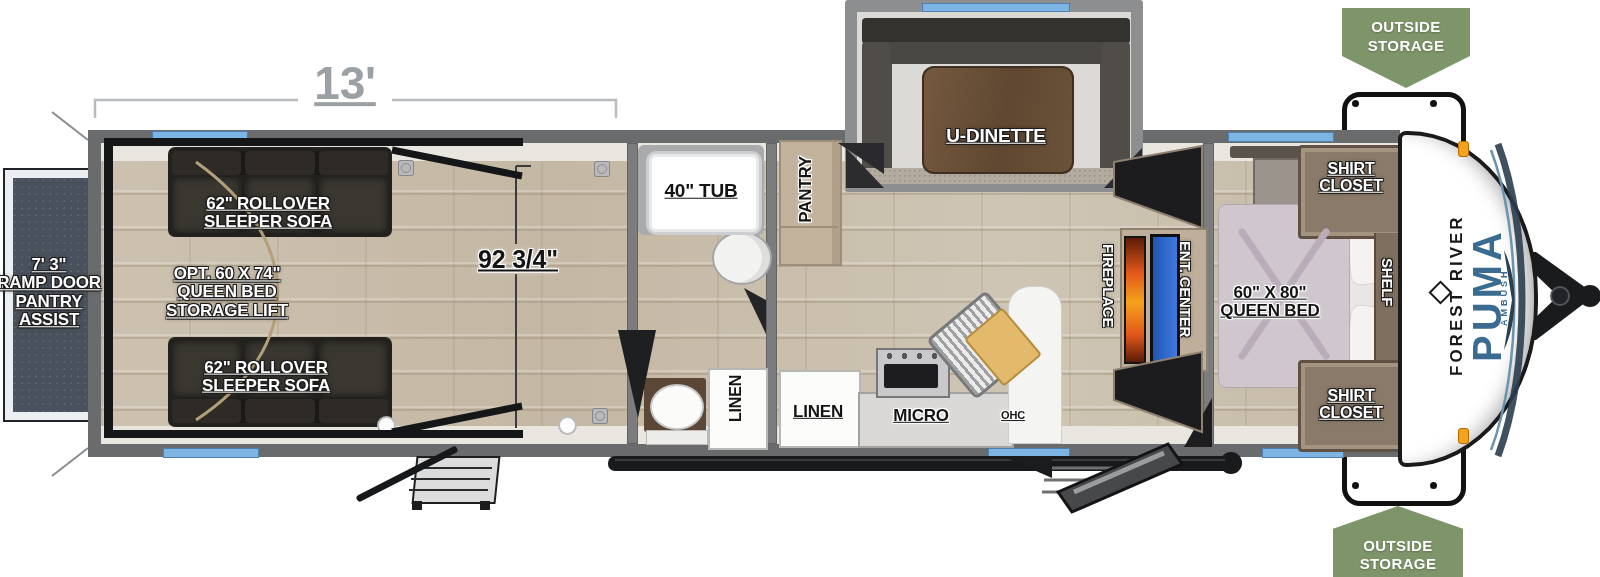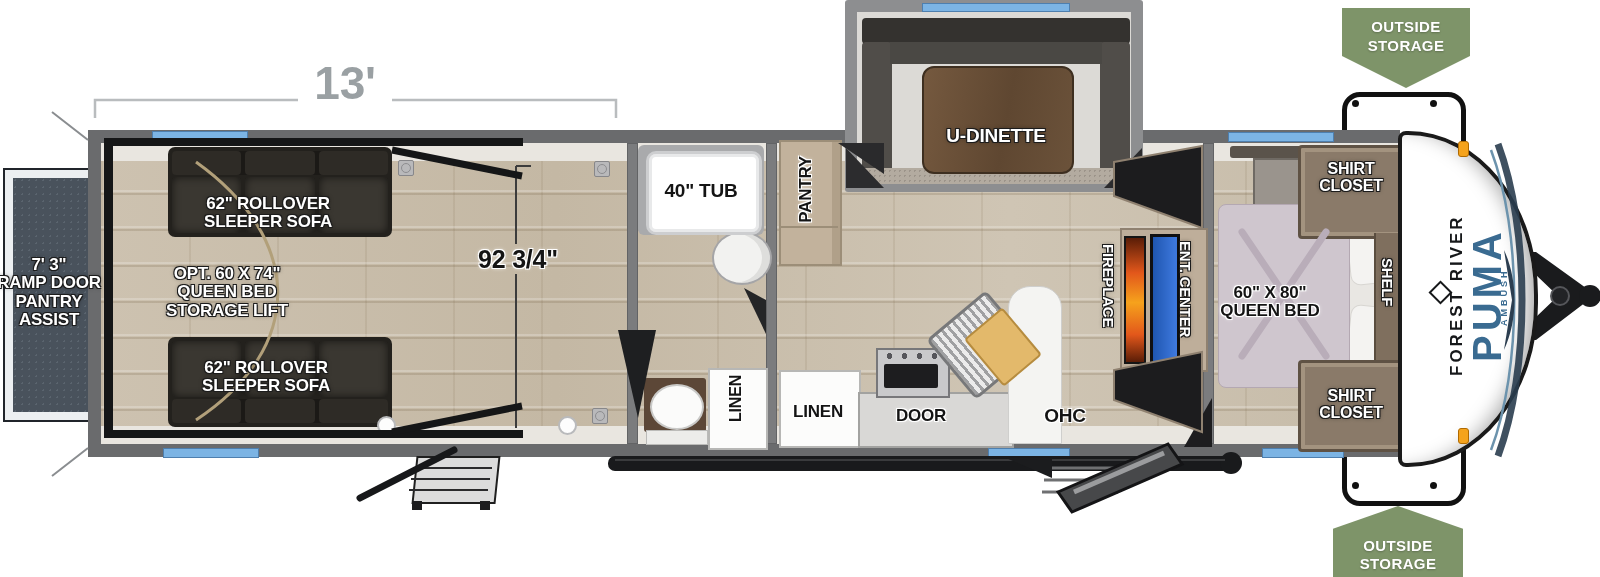--- a/index.html
+++ b/index.html
@@ -14,21 +14,21 @@
      background-image:
        repeating-linear-gradient(0deg, rgba(255,255,255,.22) 0 2px, transparent 2px 33px, rgba(110,90,60,.20) 33px 35px, transparent 35px 36px),
        repeating-linear-gradient(90deg, rgba(120,100,70,.12) 0 2px, transparent 2px 88px),
        linear-gradient(90deg,#cdc2b0,#c4b8a4 35%,#cfc5b4 70%,#c6bba8);}
   .band{position:absolute;background:#e9e6e0;z-index:6;}
   .win{position:absolute;background:#7cb4e4;border:1px solid #4e7fae;z-index:8;}
   
   .lab{position:absolute;font-weight:700;color:#fff;text-align:center;line-height:1.08;
        z-index:40;white-space:nowrap;letter-spacing:-0.2px;
        text-shadow:-1px -1px 0 #1c1c1c,1px -1px 0 #1c1c1c,-1px 1px 0 #1c1c1c,1px 1px 0 #1c1c1c,0 0 4px rgba(0,0,0,.55);}
-  .lab.ctr{transform:translate(-50%,-50%);}
+  .lab.ctr{transform:translate(-50%,-50%);text-decoration:underline;}
   .dark{color:#141414;
        text-shadow:-1px -1px 0 #fff,1px -1px 0 #fff,-1px 1px 0 #fff,1px 1px 0 #fff,0 0 4px rgba(255,255,255,.9);}
   .dim{color:#9aa0a3;text-shadow:none;font-weight:700;}
   .vtx{writing-mode:vertical-rl;}                       
   .vup{writing-mode:vertical-rl;transform:rotate(180deg);} 
   
   .sofa{position:absolute;background:#23211d;border-radius:7px;z-index:12;padding:0;}
   .sofa .back{position:absolute;left:4px;right:4px;height:24px;background:#1b1916;border-radius:5px;
       display:flex;gap:4px;}
   .sofa .back i{flex:1;background:#2e2b26;border-radius:4px;}
@@ -247,22 +247,22 @@
   <div class="lab ctr" style="left:266px;top:377px;font-size:17px;">
     <span>62" ROLLOVER</span><br>
     <span>SLEEPER SOFA</span>
   </div>
 
   <div class="lab dark ctr" style="left:701px;top:191px;font-size:19px;">40" TUB</div>
   <div class="lab dark vup" style="left:797px;top:156px;font-size:17px;">PANTRY</div>
   <div class="lab dark vup" style="left:727px;top:375px;font-size:16px;">LINEN</div>
   <div class="lab ctr" style="left:996px;top:136px;font-size:19px;">U-DINETTE</div>
   <div class="lab dark ctr" style="left:818px;top:412px;font-size:17px;">LINEN</div>
-  <div class="lab dark ctr" style="left:921px;top:416px;font-size:17px;">DOOR</div>
-  <div class="lab dark ctr" style="left:1065px;top:416px;font-size:19px;">OHC</div>
+  <div class="lab dark ctr" style="left:921px;top:416px;font-size:17px;">MICRO</div>
+  <div class="lab dark ctr" style="left:1013px;top:416px;font-size:11px;">OHC</div>
   <div class="lab vtx" style="left:1100px;top:244px;font-size:15px;">FIREPLACE</div>
   <div class="lab vtx" style="left:1177px;top:241px;font-size:15px;">ENT. CENTER</div>
 
   <div class="lab dark ctr" style="left:1270px;top:302px;font-size:17px;">
     <span>60" X 80"</span><br>
     <span>QUEEN BED</span>
   </div>
   <div class="lab ctr" style="left:1351px;top:177px;font-size:16px;">
     <span>SHIRT</span><br>
     <span>CLOSET</span>

